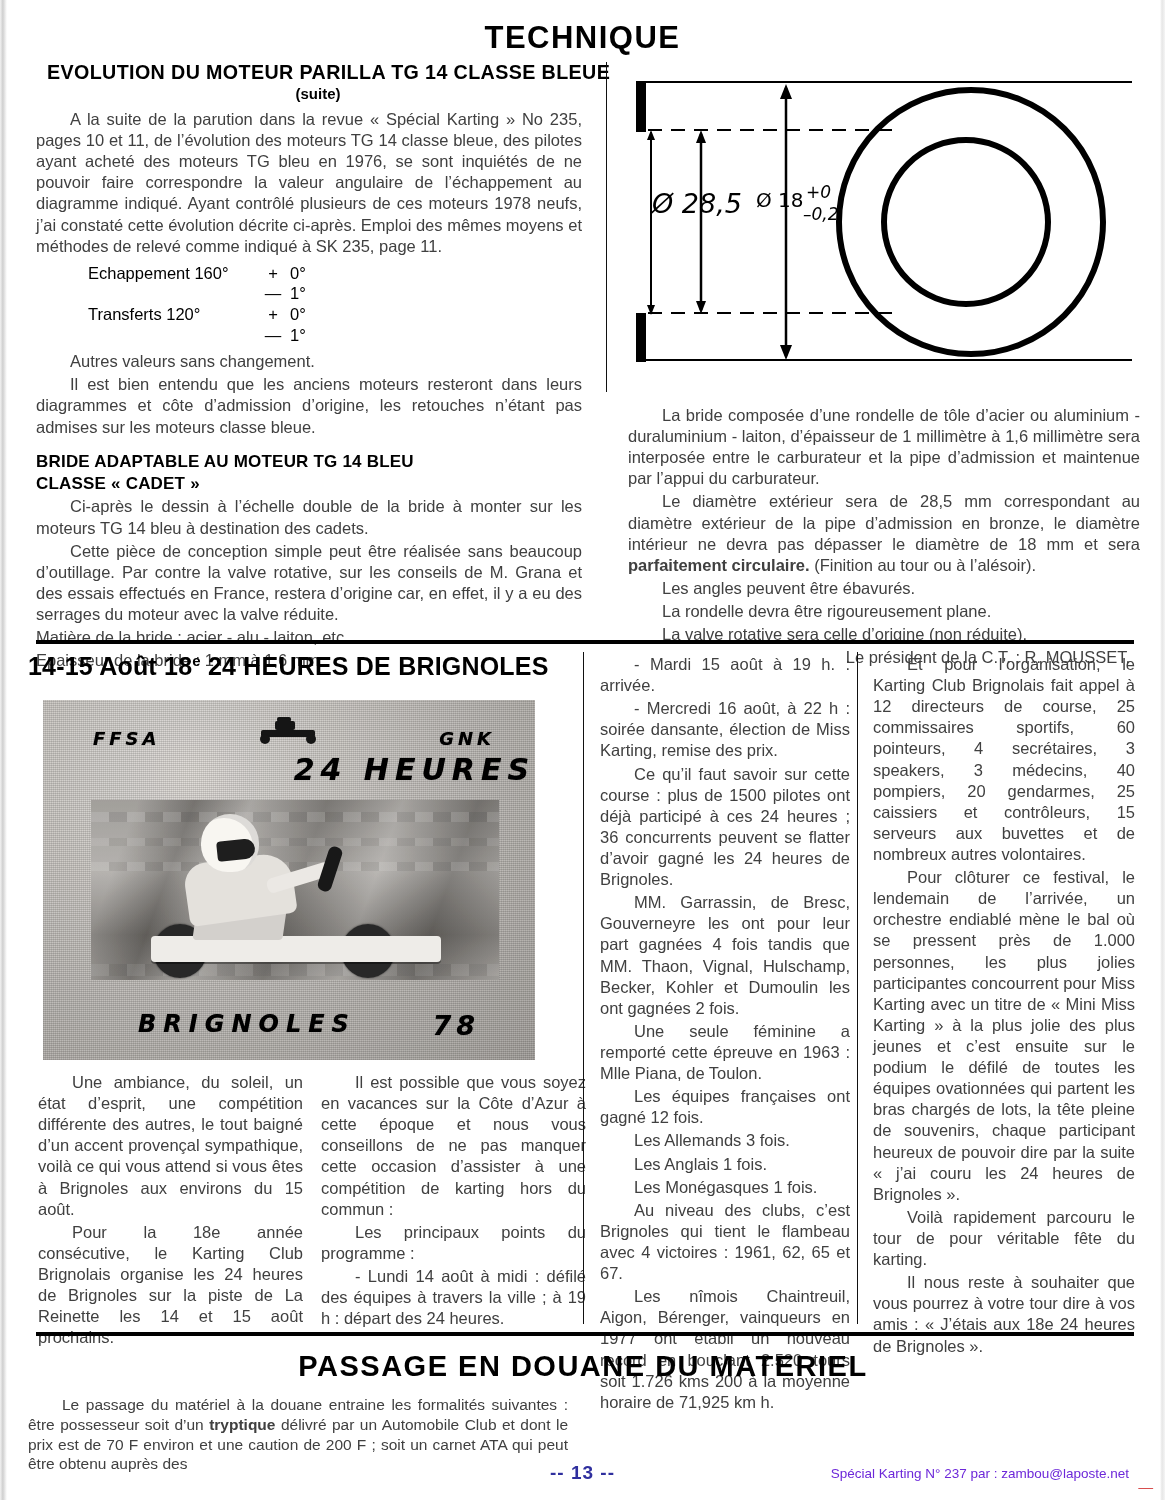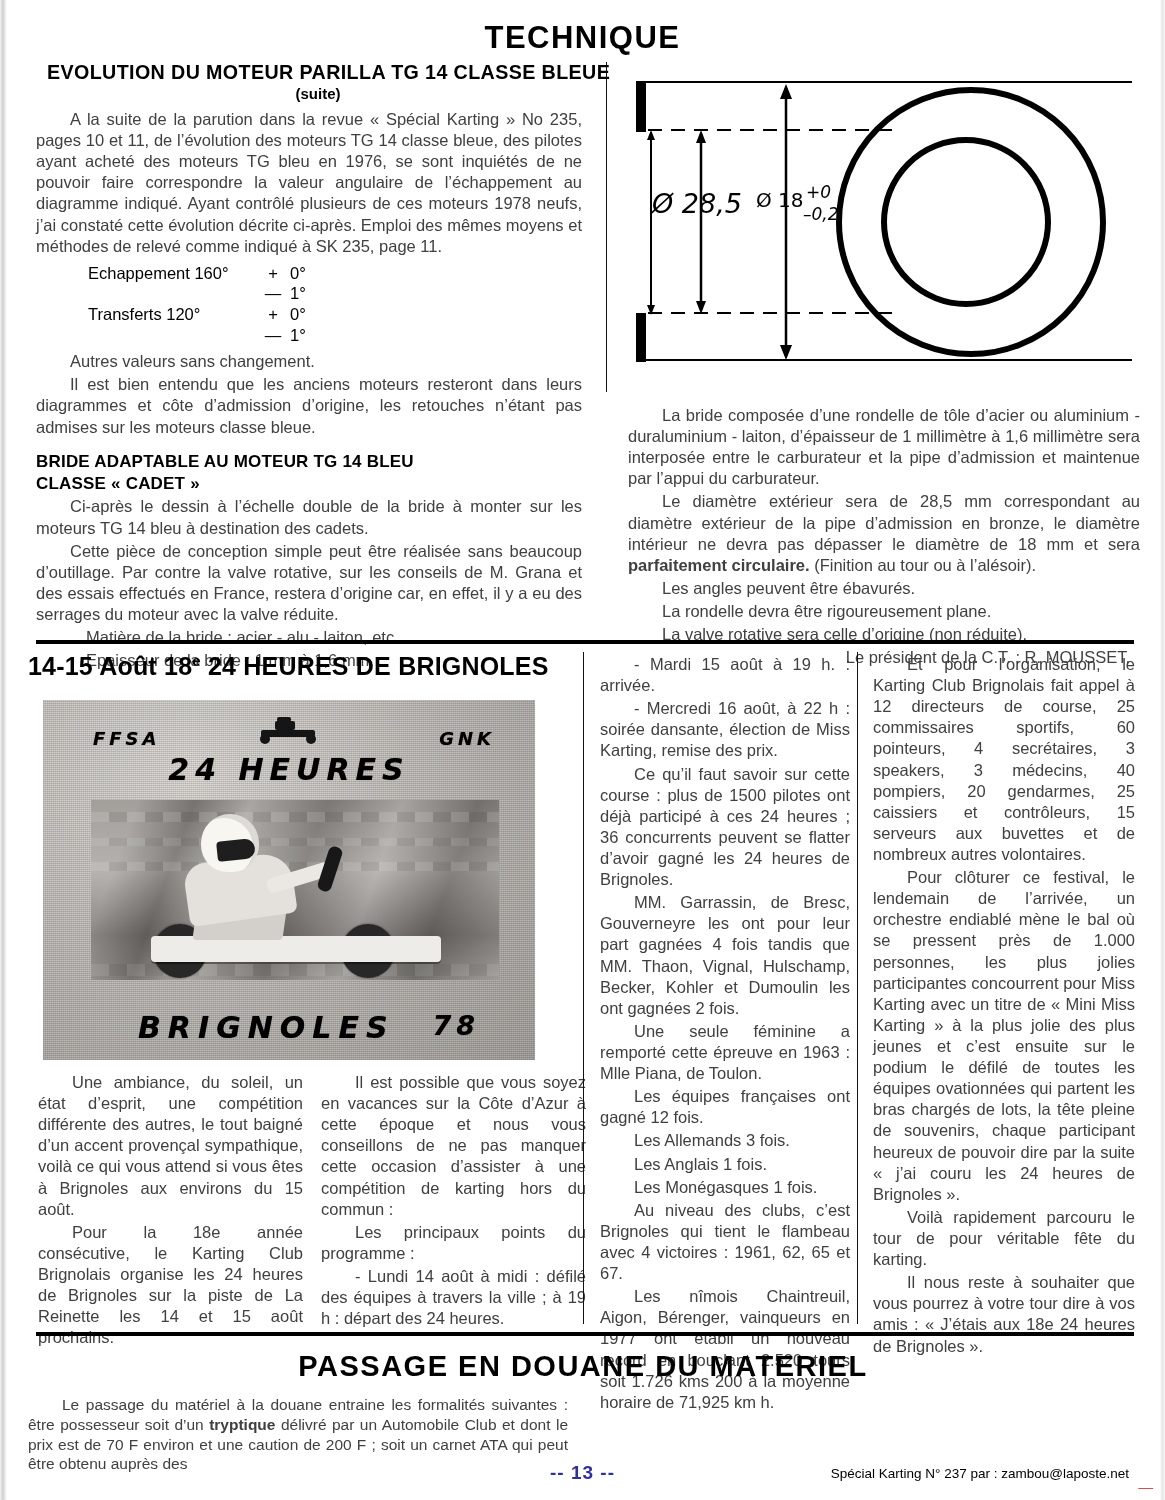--- a/index.html
+++ b/index.html
@@ -93,21 +93,21 @@
   .angle-name { width: 168px; }
   .angle-sign { width: 34px; text-align: center; }
   .angle-val { width: 40px; }
   .tech-h2 {
     font-weight: bold;
     font-size: 17px;
     line-height: 1.2;
     margin: 14px 0 2px 0;
     letter-spacing: 0.2px;
   }
-  .tech-list { margin-left: 50px; }
+  .tech-list { }
 
   
   .vdiv-tech {
     position: absolute;
     left: 578px; top: 2px;
     width: 1px; height: 330px;
     background: #111;
   }
 
   .col-tech-right {
@@ -172,22 +172,22 @@
     position: absolute;
     font-family: "DejaVu Sans", sans-serif;
     font-weight: bold;
     font-style: italic;
     color: #000000;
     letter-spacing: 3px;
     text-shadow: 0 0 1px rgba(0,0,0,.4);
   }
   .pl-ffsa { left: 50px; top: 28px; font-size: 18px; letter-spacing: 4px; }
   .pl-gnk  { right: 40px; top: 28px; font-size: 18px; letter-spacing: 4px; }
-  .pl-24h  { left: 0; right: 0; top: 52px; text-align: center; font-size: 30px; letter-spacing: 6px; }
-  .pl-brig { left: 95px; top: 310px; font-size: 30px; letter-spacing: 7px; }
+  .pl-24h  { left: 0; right: 0; top: 52px; text-align: right; font-size: 30px; letter-spacing: 6px; }
+  .pl-brig { left: 95px; top: 310px; font-size: 24px; letter-spacing: 7px; }
   .pl-78   { right: 55px; top: 310px; font-size: 27px; letter-spacing: 5px; }
   .kart-icon {
     position: absolute;
     left: 50%; top: 16px;
     transform: translateX(-50%);
   }
   
   .photo-inner {
     position: absolute;
     left: 48px; top: 100px;
@@ -330,21 +330,21 @@
     text-align: center;
     font-weight: bold;
     font-size: 19px;
     color: #2f2f9e;
     letter-spacing: 1px;
   }
   .credit {
     position: absolute;
     right: 36px; top: 1466px;
     font-size: 13.5px;
-    color: #000000;
+    color: #6d28d9;
     white-space: nowrap;
   }
   .credit-tail {
     position: absolute;
     right: 12px; top: 1474px;
     font-size: 13px;
     color: #d02828;
   }
 
   b, strong { font-weight: bold; }

